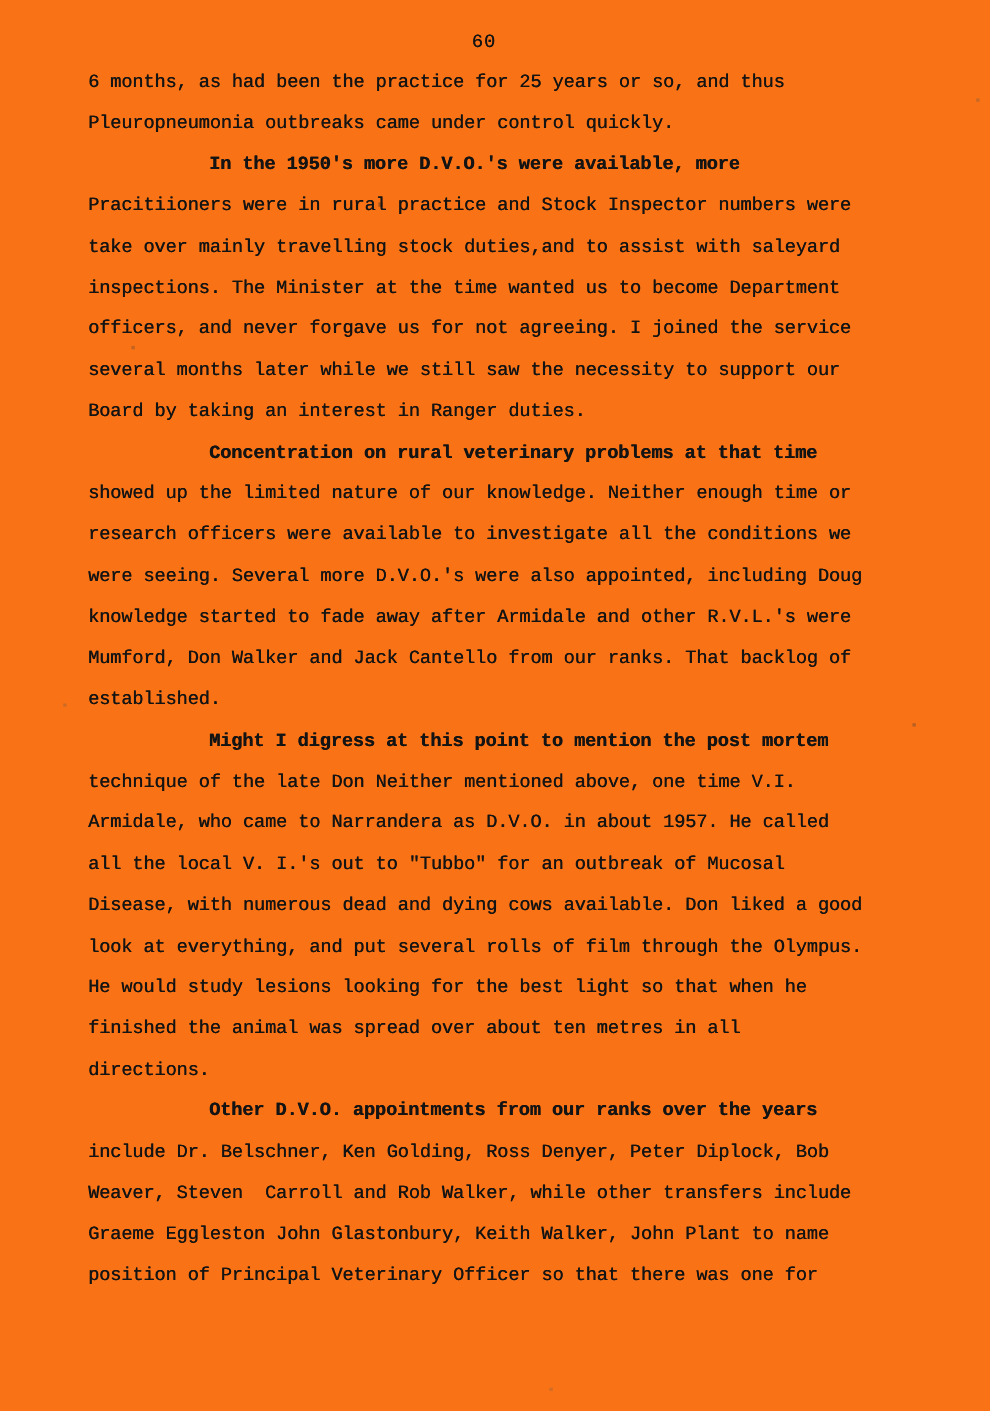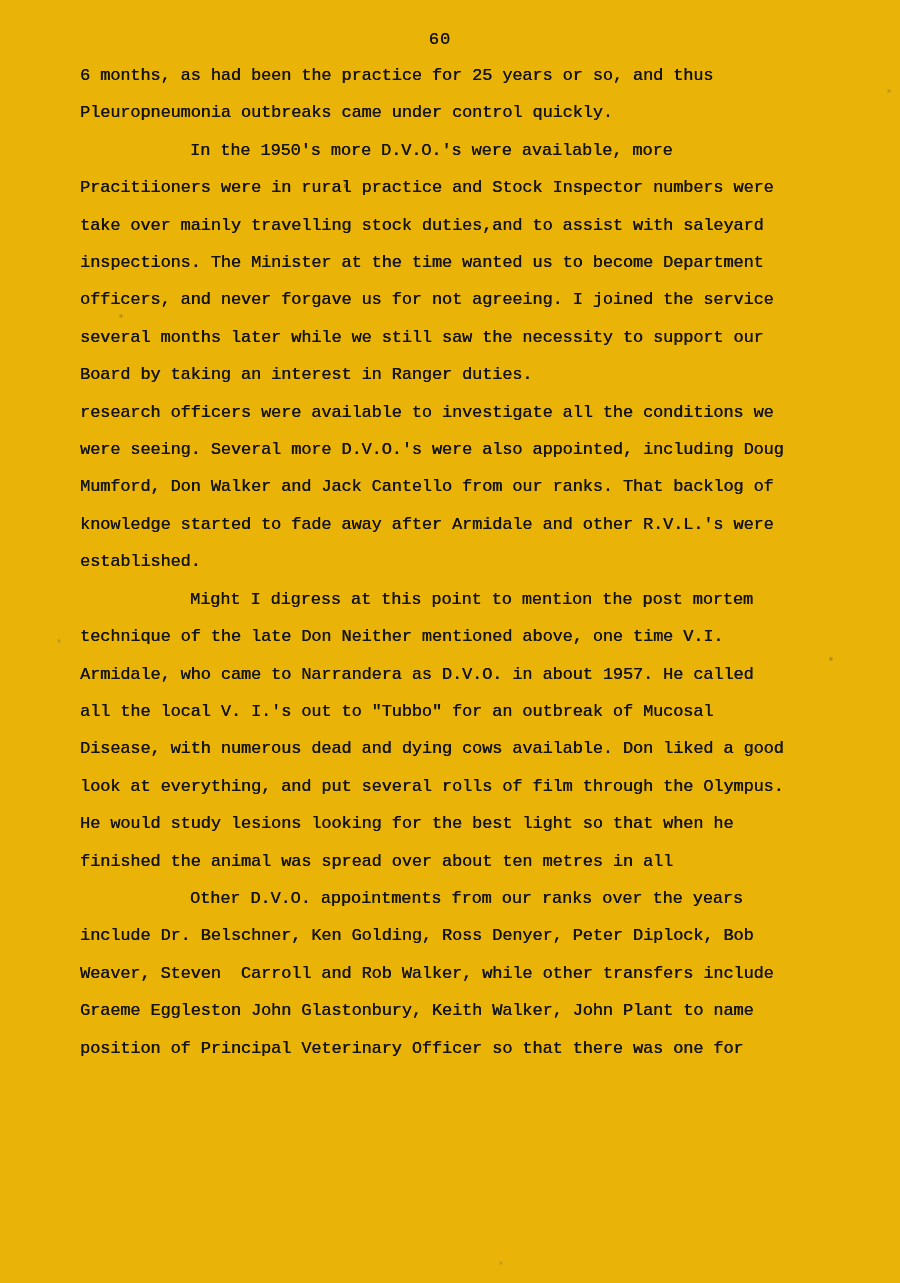--- a/index.html
+++ b/index.html
@@ -5,21 +5,21 @@
   html, body {
     margin: 0;
     padding: 0;
     background: #e8e8e6;
   }
   .page {
     position: relative;
     width: 900px;
     height: 1283px;
     margin: 0 auto;
-    background: #eab308;
+    background: #f97316;
     color: #141414;
     font-family: "Liberation Mono", "DejaVu Sans Mono", monospace;
     overflow: hidden;
   }
   .page-number {
     position: absolute;
     top: 30px;
     left: 0;
     width: 880px;
     text-align: center;
@@ -40,20 +40,21 @@
   .line {
     white-space: pre;
     height: 37.42px;
     line-height: 37.42px;
     font-size: 17px;
     letter-spacing: -0.15px;
     text-shadow: 0.35px 0 0 currentColor;
   }
   .line.indent {
     padding-left: 110px;
+    font-weight: bold;
   }
   .scan-specks {
     position: absolute;
     top: 0; left: 0;
     width: 2px; height: 2px;
     background: transparent;
     box-shadow:
       345px 185px 0 1px rgba(40,40,40,0.35),
       120px 315px 0 0.5px rgba(60,60,60,0.3),
       830px 658px 0 0.5px rgba(60,60,60,0.35),
@@ -76,35 +77,38 @@
       <div class="paragraph">
         <div class="line indent">In the 1950's more D.V.O.'s were available, more</div>
         <div class="line">Pracitiioners were in rural practice and Stock Inspector numbers were</div>
         <div class="line">take over mainly travelling stock duties,and to assist with saleyard</div>
         <div class="line">inspections. The Minister at the time wanted us to become Department</div>
         <div class="line">officers, and never forgave us for not agreeing. I joined the service</div>
         <div class="line">several months later while we still saw the necessity to support our</div>
         <div class="line">Board by taking an interest in Ranger duties.</div>
       </div>
       <div class="paragraph">
+        <div class="line indent">Concentration on rural veterinary problems at that time</div>
+        <div class="line">showed up the limited nature of our knowledge. Neither enough time or</div>
         <div class="line">research officers were available to investigate all the conditions we</div>
         <div class="line">were seeing. Several more D.V.O.'s were also appointed, including Doug</div>
+        <div class="line">knowledge started to fade away after Armidale and other R.V.L.'s were</div>
         <div class="line">Mumford, Don Walker and Jack Cantello from our ranks. That backlog of</div>
-        <div class="line">knowledge started to fade away after Armidale and other R.V.L.'s were</div>
         <div class="line">established.</div>
       </div>
       <div class="paragraph">
         <div class="line indent">Might I digress at this point to mention the post mortem</div>
         <div class="line">technique of the late Don Neither mentioned above, one time V.I.</div>
         <div class="line">Armidale, who came to Narrandera as D.V.O. in about 1957. He called</div>
         <div class="line">all the local V. I.'s out to "Tubbo" for an outbreak of Mucosal</div>
         <div class="line">Disease, with numerous dead and dying cows available. Don liked a good</div>
         <div class="line">look at everything, and put several rolls of film through the Olympus.</div>
         <div class="line">He would study lesions looking for the best light so that when he</div>
         <div class="line">finished the animal was spread over about ten metres in all</div>
+        <div class="line">directions.</div>
       </div>
       <div class="paragraph">
         <div class="line indent">Other D.V.O. appointments from our ranks over the years</div>
         <div class="line">include Dr. Belschner, Ken Golding, Ross Denyer, Peter Diplock, Bob</div>
         <div class="line">Weaver, Steven  Carroll and Rob Walker, while other transfers include</div>
         <div class="line">Graeme Eggleston John Glastonbury, Keith Walker, John Plant to name</div>
         <div class="line">position of Principal Veterinary Officer so that there was one for</div>
       </div>
     </div>
 </div>

